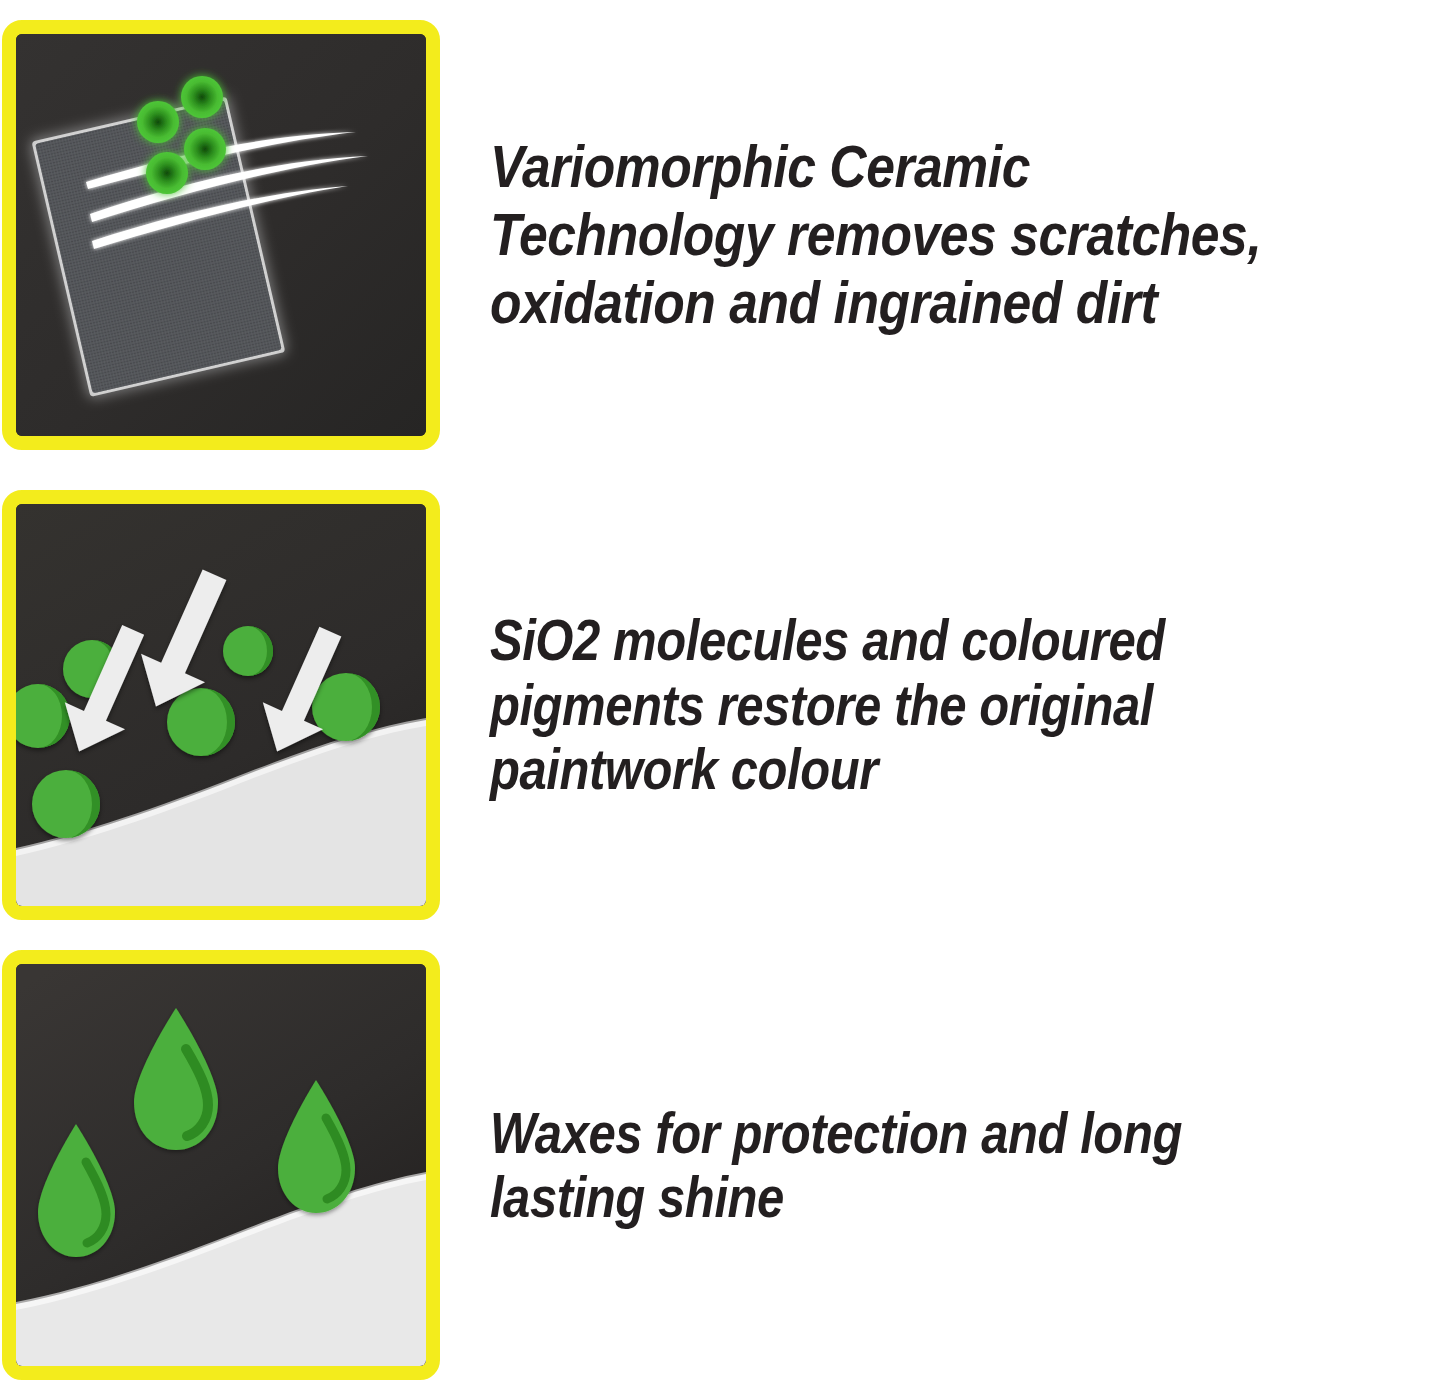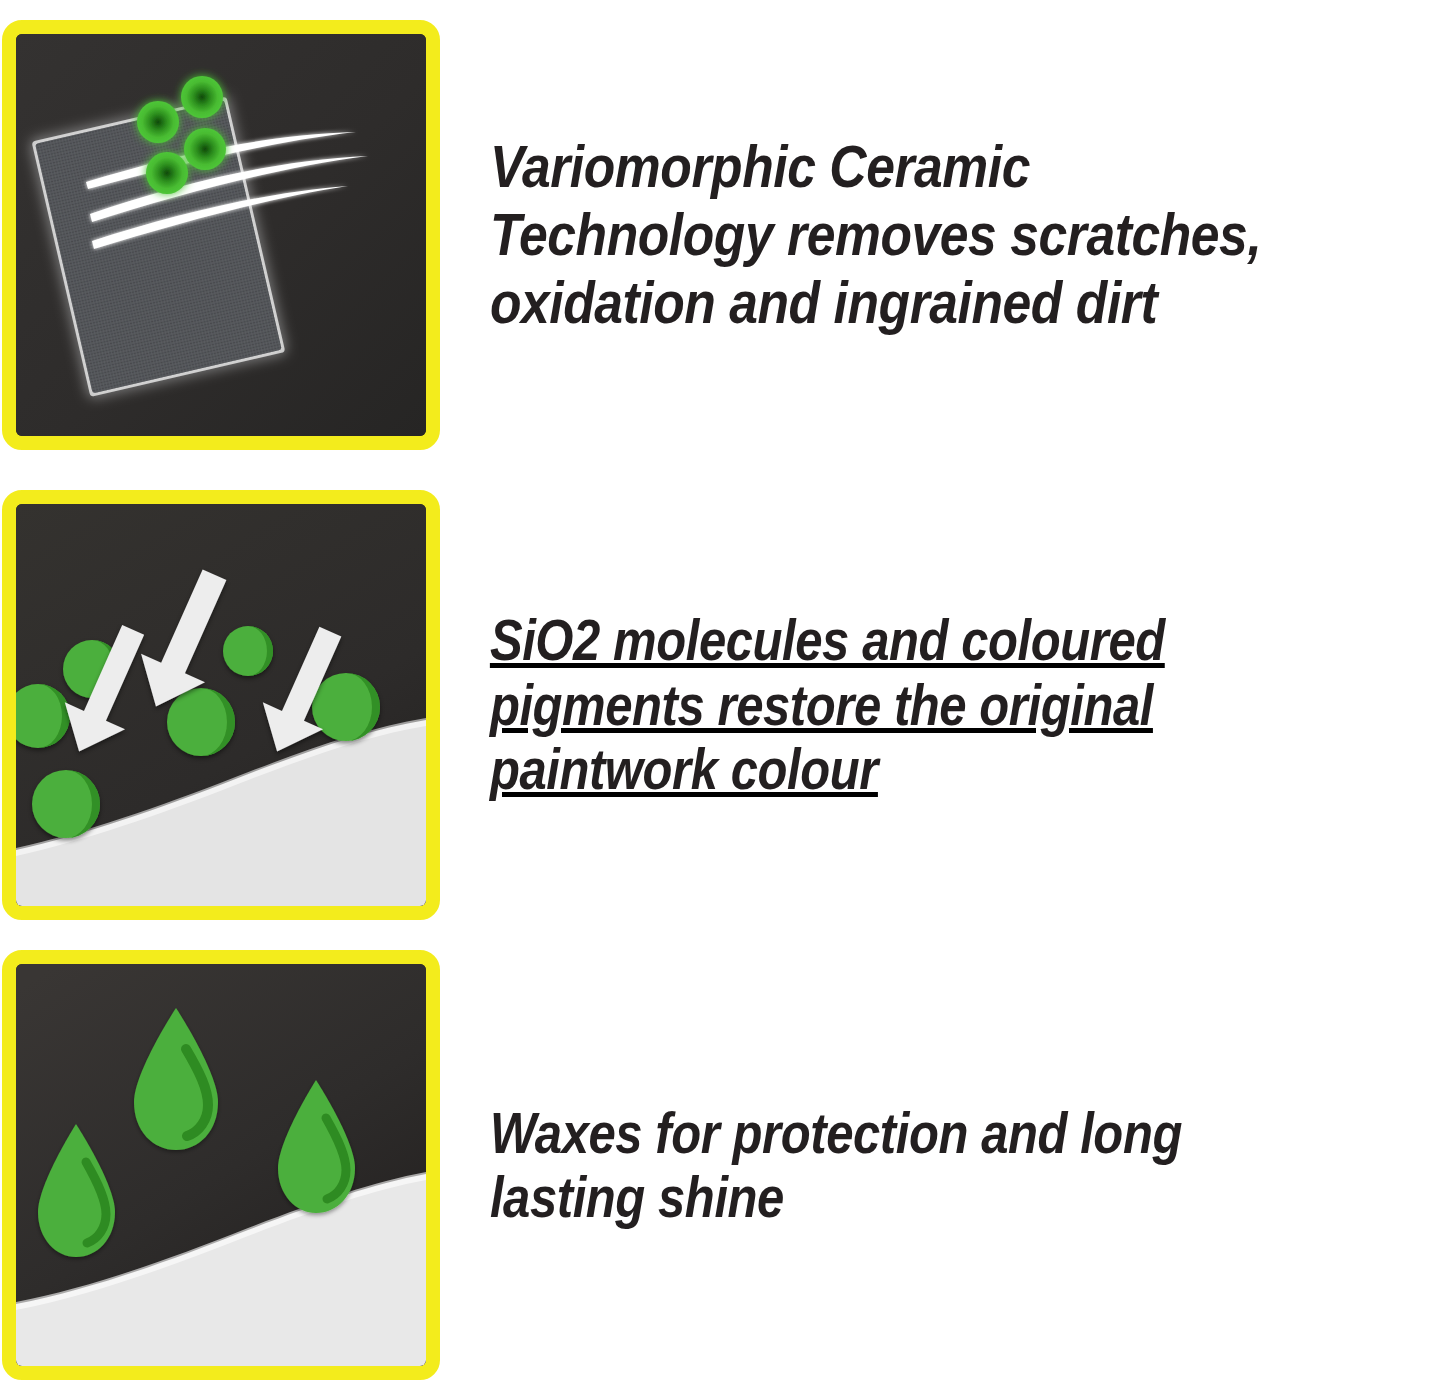--- a/index.html
+++ b/index.html
@@ -19,21 +19,21 @@
   }
   .feature-row {
     position:relative;
     display:flex;
     align-items:center;
     width:100%;
     height:470px;
     justify-content:center;
   }
   .feature-row.row-1 { height:470px; }
-  .feature-row.row-2 { height:470px;text-decoration:underline; }
+  .feature-row.row-2 { height:470px; }
   .feature-row.row-3 { height:450px; }
 
   
   .icon-tile {
     position:relative;
     flex:0 0 auto;
     width:438px;
     height:430px;
     margin-left:2px;
     border:14px solid #F3EC1C;

